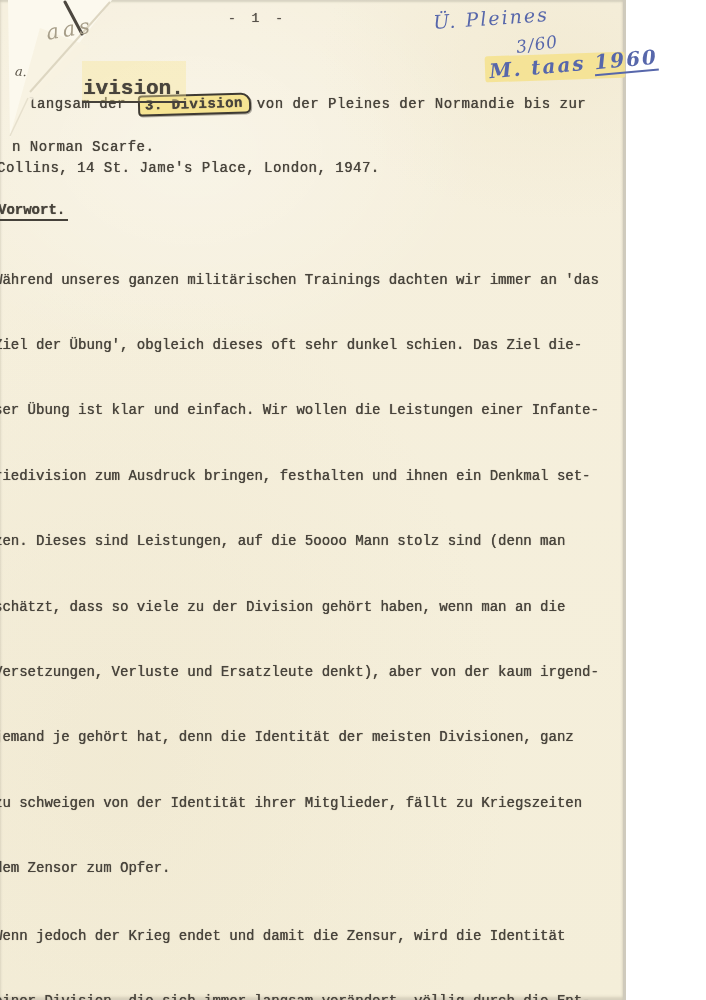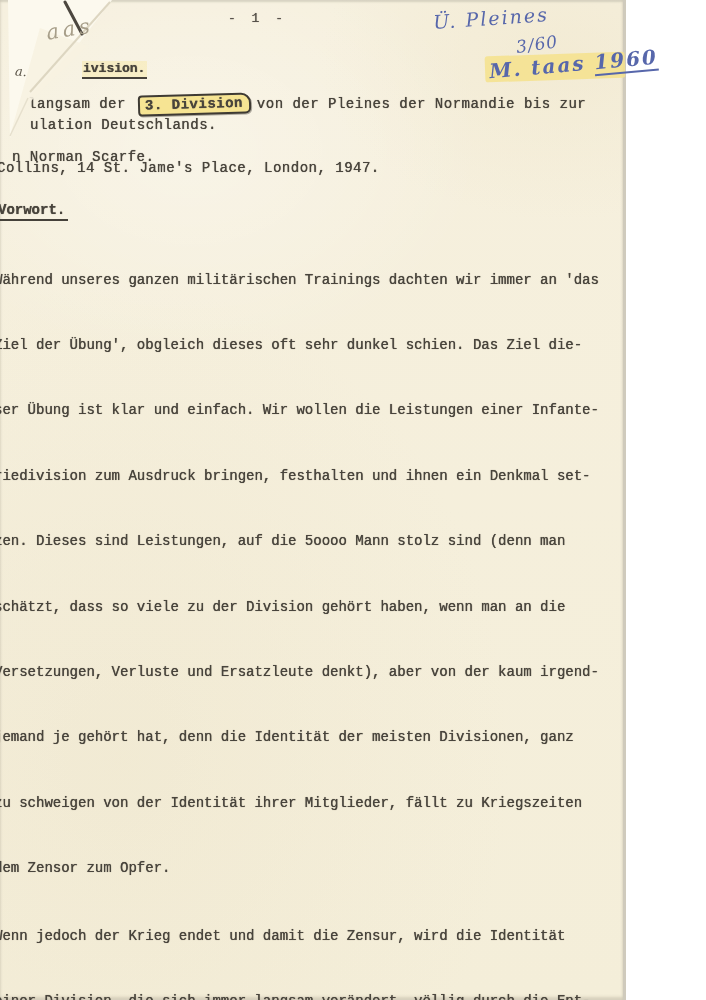--- a/index.html
+++ b/index.html
@@ -11,27 +11,27 @@
            radial-gradient(ellipse 420px 300px at 190px 150px, rgba(255,255,255,0.30), transparent 70%),
            radial-gradient(ellipse 520px 640px at 120px 760px, rgba(234,224,196,0.30), transparent 75%),
            radial-gradient(ellipse 300px 200px at 560px 60px, rgba(240,231,204,0.55), transparent 80%),
            linear-gradient(#f6f0de,#f4eed9);
          border-right:3px solid #cfcabc;
          box-shadow:inset 0 2px 2px rgba(190,185,170,0.55), inset 0 -3px 3px rgba(185,180,162,0.5);}
   
   .tw{color:#48443c;text-shadow:0 0 .7px rgba(62,56,48,.85), .4px .4px 0 rgba(90,82,68,.30);}
   .page-number{position:absolute;left:228px;top:11px;font-size:13px;letter-spacing:4px;color:#56514a;
                text-shadow:0 0 .7px rgba(70,64,55,.8);}
-  .heading{position:absolute;left:82px;top:61px;font-size:13px;font-weight:bold;
-           border-bottom:2px solid #45413a;padding:0 2px 1px 1px;
+  .heading{position:absolute;left:82px;top:61px;font-size:21px;font-weight:bold;
+           border-bottom:2px solid #45413a;padding:16px 2px 1px 1px;
            background:rgba(247,230,152,0.40);}
   .tline{position:absolute;font-size:14px;letter-spacing:.5px;white-space:pre;}
   .t2{left:28px;top:94px;}
   .t3{left:30px;top:117px;}
-  .t4{left:12px;top:139px;margin-top:10px;}
+  .t4{left:12px;top:139px;}
   .t5{left:-3px;top:160px;}
   .divbox{display:inline-block;margin:0 6px 0 12px;padding:0px 6px 1px 5px;
           background:#f6e493;border:2px solid #3e3a33;
           border-radius:4px 10px 6px 4px;transform:rotate(-1.6deg);
           box-shadow:1px 1px 0 rgba(62,58,50,.4);font-weight:bold;}
   .vorwort{position:absolute;left:-2px;top:202px;font-size:14px;font-weight:bold;
            border-bottom:2px solid #45413a;padding:0 3px 1px 0;}
   .bodytext{position:absolute;left:-6px;top:226px;width:660px;font-size:14px;
             line-height:21.8px;white-space:pre;}
   .bodytext .para{margin-top:2px;}
@@ -64,21 +64,20 @@
 
   <div class="ink ink1">Ü. Pleines</div>
   <div class="ink ink2">3/60</div>
   <div class="hl-band"></div>
   <div class="ink ink3"><span>M. taas </span><span class="year">1960</span></div>
 
   <div class="heading tw z1">ivision.</div>
 
   <div class="tline tw t2"><span>langsam der</span><span class="divbox">3. Division</span><span>von der Pleines der Normandie bis zur</span></div>
 
-  <div class="tline tw t3">ulation Deutschlands.</div>
   <div class="tline tw t4">n Norman Scarfe.</div>
   <div class="tline tw t5">Collins, 14 St. Jame's Place, London, 1947.</div>
 
   <div class="vorwort tw">Vorwort.</div>
 
   <div class="bodytext tw">
     <div>Während unseres ganzen militärischen Trainings dachten wir immer an 'das</div>
     <div>Ziel der Übung', obgleich dieses oft sehr dunkel schien. Das Ziel die-</div>
     <div>ser Übung ist klar und einfach. Wir wollen die Leistungen einer Infante-</div>
     <div>riedivision zum Ausdruck bringen, festhalten und ihnen ein Denkmal set-</div>

